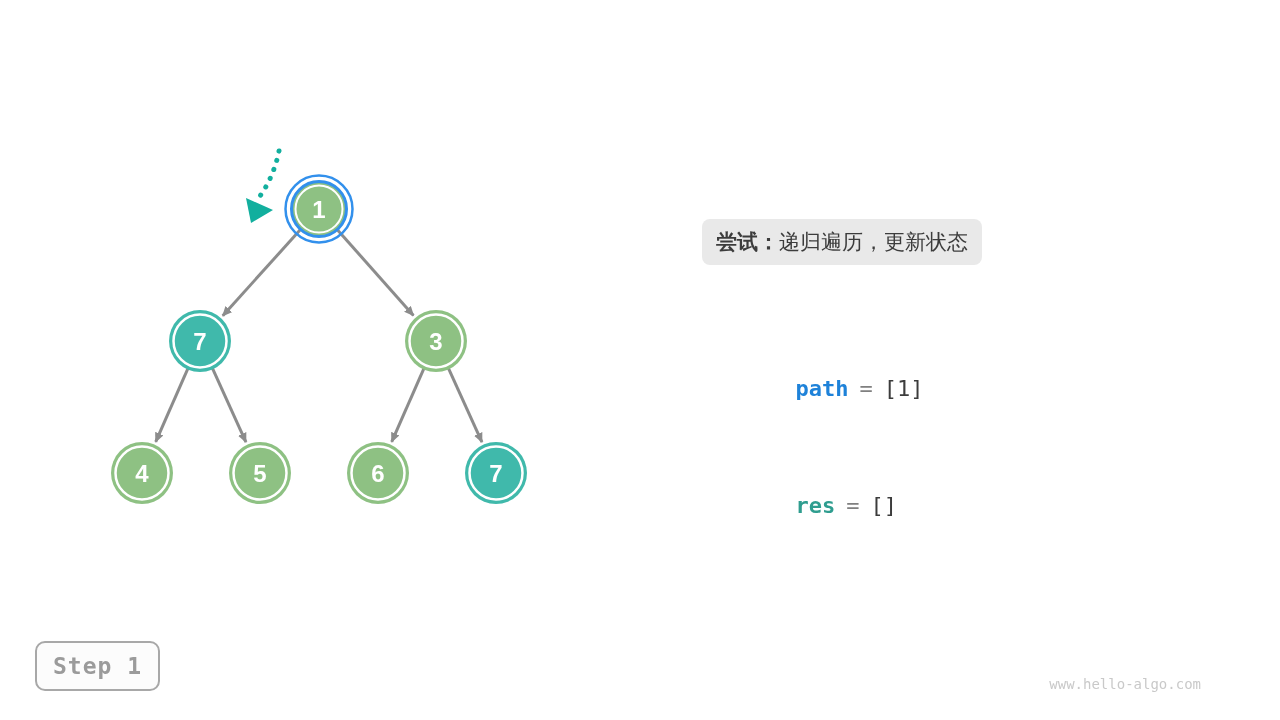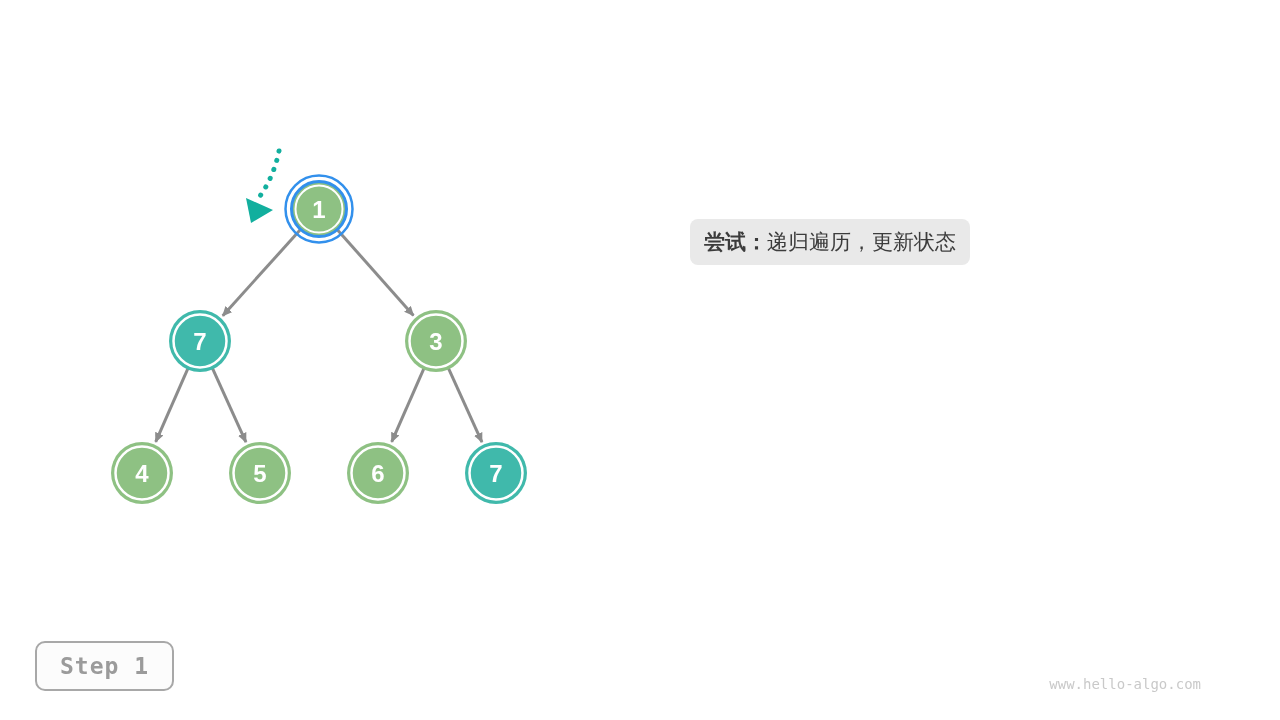--- a/index.html
+++ b/index.html
@@ -39,21 +39,21 @@
     stroke: var(--pointer-teal);
     stroke-width: 5;
     stroke-linecap: round;
     stroke-dasharray: 0.1 9.5;
   }
   .pointer-head {
     fill: var(--pointer-teal);
   }
   .panel {
     position: absolute;
-    left: 4px;
+    left: 16px;
     top: 0;
     width: 1043px;
     height: 720px;
     pointer-events: none;
   }
   .pline {
     position: absolute;
     font-size: 21px;
     color: var(--text-dark);
     white-space: nowrap;
@@ -84,21 +84,21 @@
   }
   .codeline .varname { font-weight: bold; }
   .codeline .var-path { color: var(--path-blue); }
   .codeline .var-res  { color: var(--res-teal); }
   .codeline .equals   { color: var(--equals-gray); padding: 0 11px; }
   .codeline .value    { color: var(--text-dark); }
   .step-badge {
     position: absolute;
     left: 35px;
     top: 641px;
-    width: 139px;
+    width: 125px;
     height: 50px;
     background: #fcfcfc;
     border: 2px solid var(--badge-border);
     border-radius: 10px;
     box-sizing: border-box;
     display: flex;
     align-items: center;
     justify-content: center;
     font-family: "DejaVu Sans Mono", monospace;
     font-weight: bold;
@@ -178,21 +178,27 @@
     </g>
   </svg>
 
   <div class="panel">
 
     <div class="pline highlight">
       <span class="lbl">尝试：</span><span>递归遍历，更新状态</span>
     </div>
 
 
-
+    <div class="codeline" style="top:323px;">
+      <span class="varname var-path">path</span><span class="equals">=</span><span class="value">[1]</span>
+    </div>
+
+    <div class="codeline" style="top:440px;">
+      <span class="varname var-res">res</span><span class="equals">=</span><span class="value">[]</span>
+    </div>
 
   </div>
 
   <div class="step-badge">Step 1</div>
 
   <div class="watermark">www.hello-algo.com</div>
 
 </div>
 
 </body></html>

